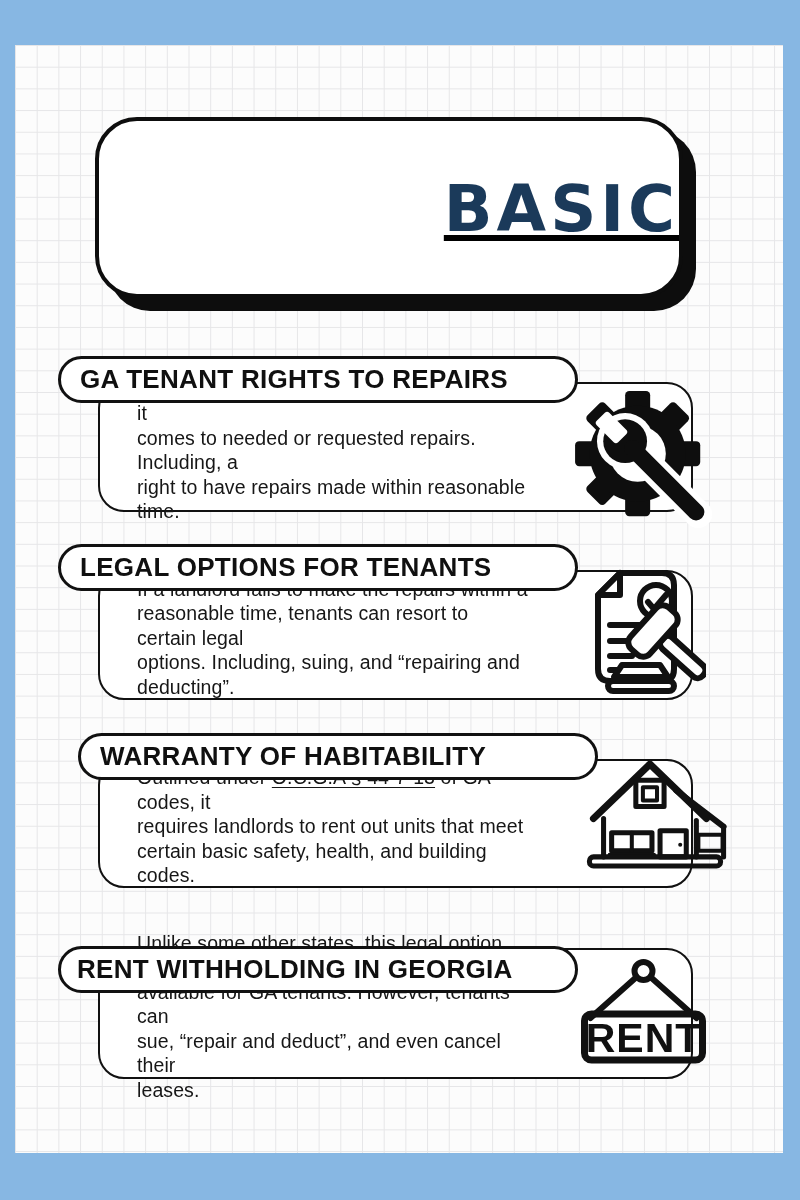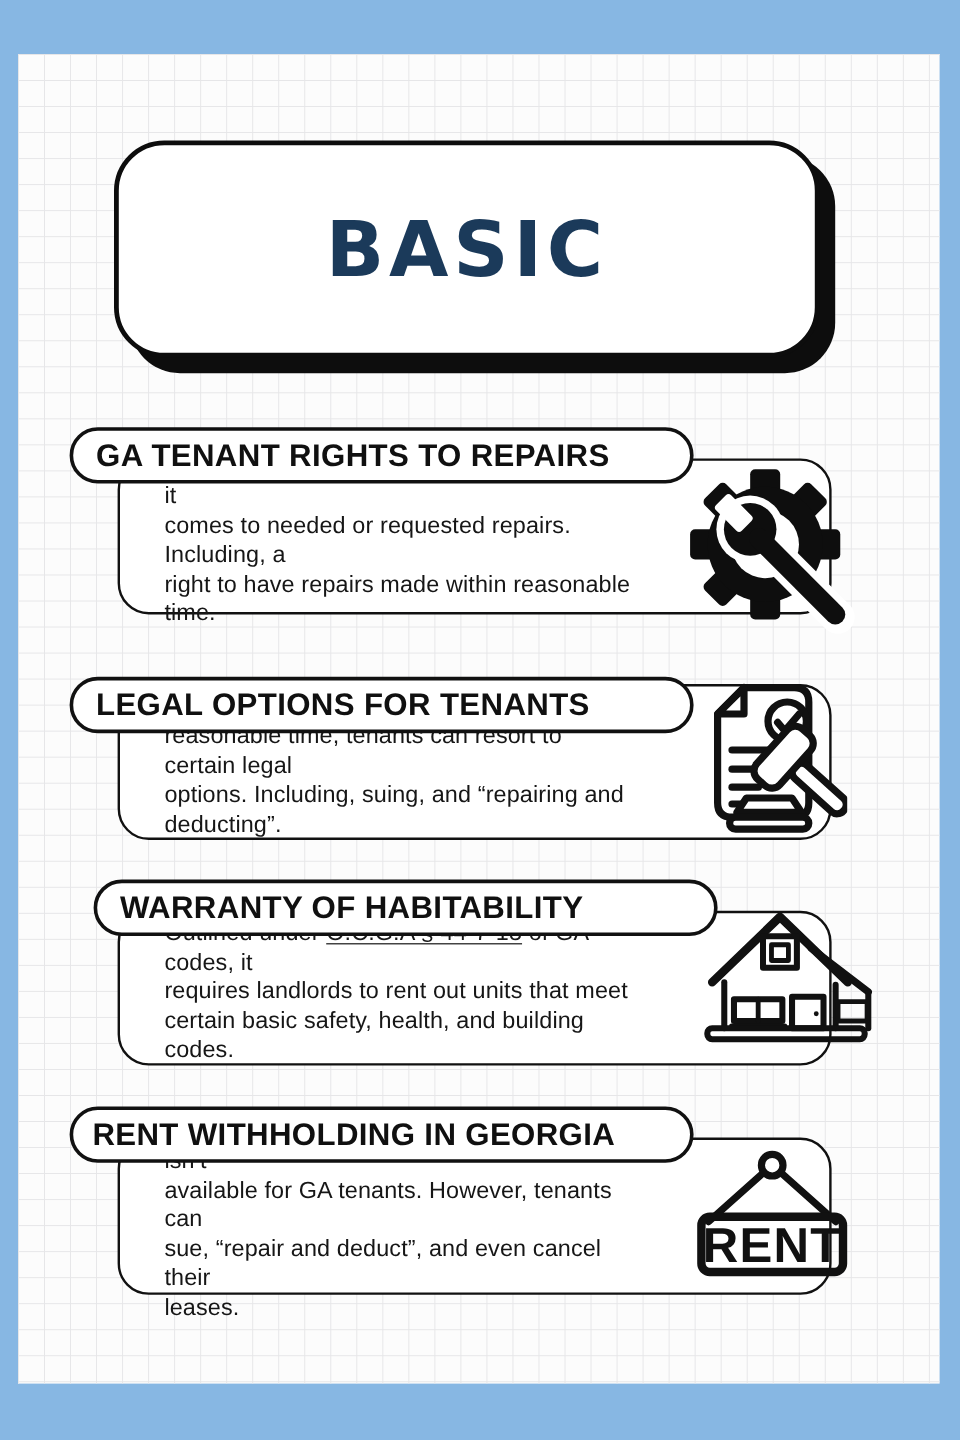--- a/index.html
+++ b/index.html
@@ -24,23 +24,24 @@
   
   .title-card {
     position: absolute;
     left: 80px; top: 72px;
     width: 588px; height: 181px;
     background: #fff;
     border: 4px solid #0d0d0d;
     border-radius: 42px;
     box-shadow: 13px 13px 0 #0d0d0d;
     display: flex; flex-direction: column;
-    justify-content: center; align-items: center;
+    justify-content: center; align-items: flex-end;
     padding-top: 2px;
     z-index: 4;
+    text-decoration: underline;
   }
   .title-line {
     font-family: "DejaVu Sans", sans-serif;
     font-weight: bold;
     font-size: 64px;
     line-height: 66px;
     letter-spacing: 4px;
     color: var(--navy, #1b3a5a);
   }
 
@@ -83,23 +84,23 @@
     letter-spacing: 0.1px;
   }
   .body-text a {
     color: inherit;
     text-decoration: underline;
     text-underline-offset: 3px;
   }
   .icon { position: absolute; z-index: 2; }
 
   .pill-1 { top: 311px; }  .card-1 { top: 337px; height: 130px; }
-  .pill-2 { top: 499px; margin-top: 20px; }  .card-2 { top: 525px; height: 130px; }
+  .pill-2 { top: 499px; }  .card-2 { top: 525px; height: 130px; }
   .pill-3 { top: 688px; margin-left: 20px; }  .card-3 { top: 714px; height: 129px; }
-  .pill-4 { top: 877px; padding-left: 16px; }  .card-4 { top: 903px; height: 131px; }
+  .pill-4 { top: 901px; padding-left: 16px; }  .card-4 { top: 903px; height: 131px; }
 
   .icon-gear  { left: 558px; top: 344px; }
   .icon-doc   { left: 561px; top: 520px; }
   .icon-house { left: 564px; top: 707px; }
   .icon-rent  { left: 553px; top: 913px; }
 </style>
 </head>
 <body>
 
 <div class="page">

